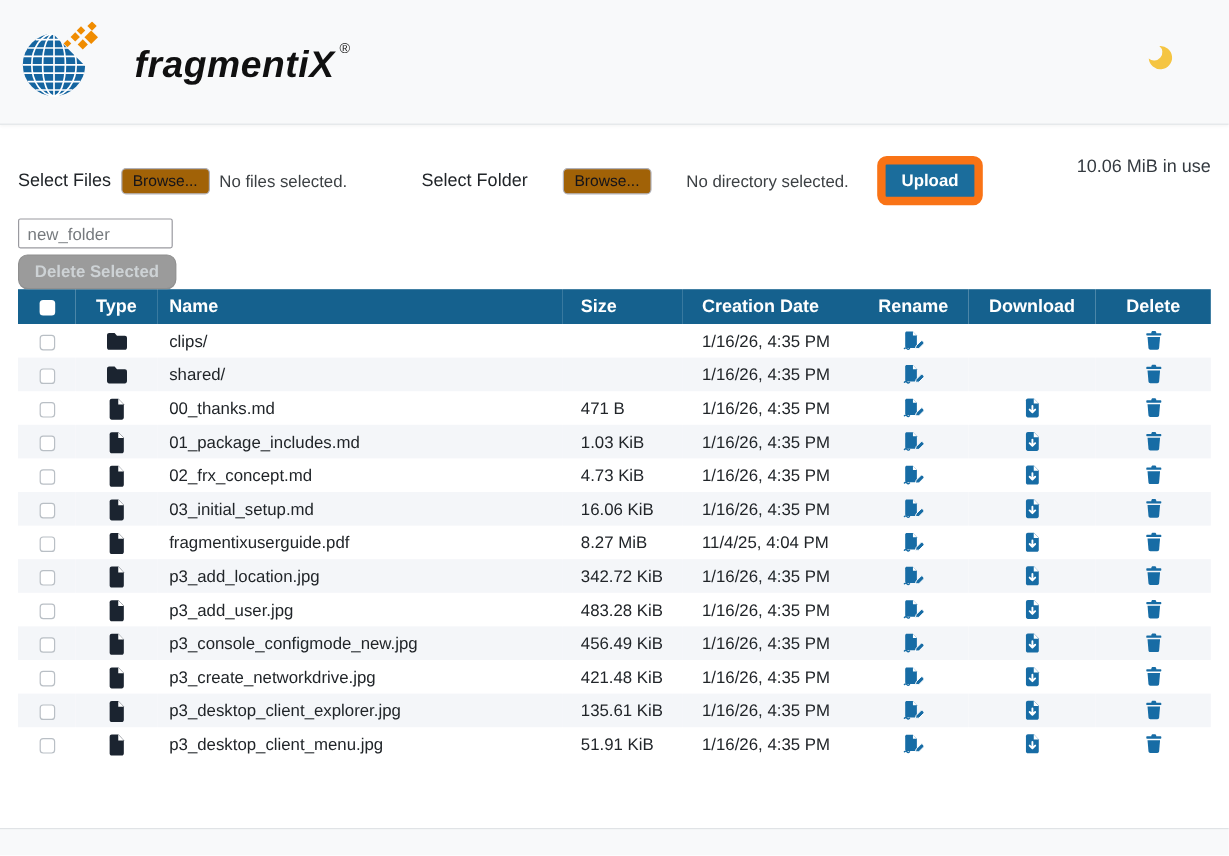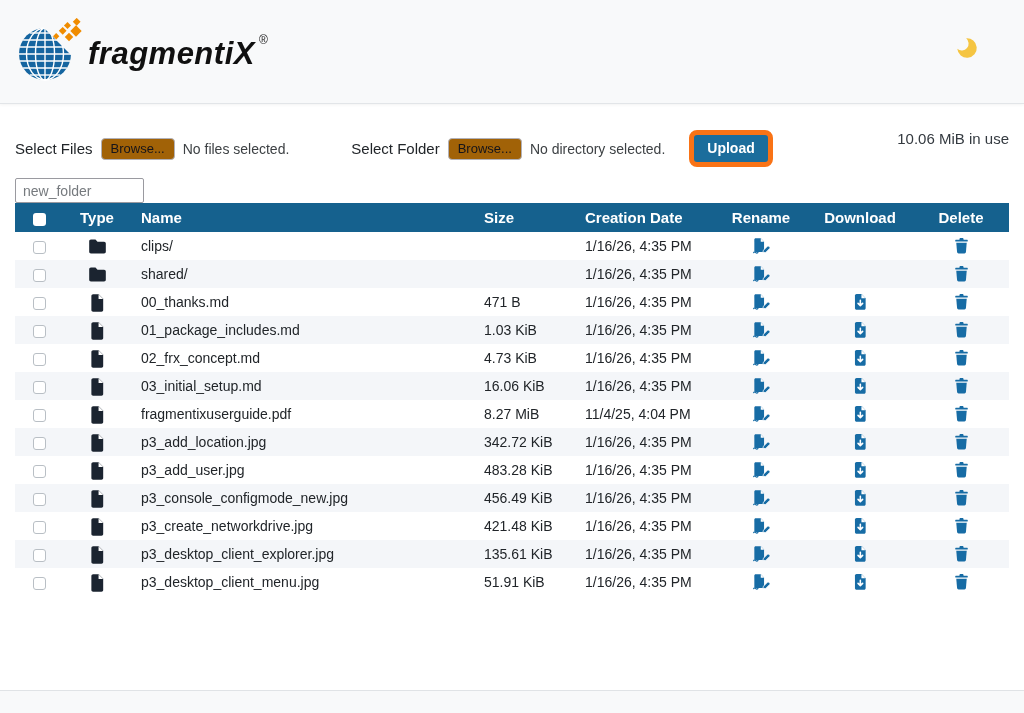--- a/index.html
+++ b/index.html
@@ -12,21 +12,21 @@
 
   
   .site-header {
     height:104px; background:#f8f9fa;
     border-bottom:1px solid #e2e5e8;
     box-shadow:0 1px 3px rgba(0,0,0,.05);
     display:flex; align-items:center; justify-content:space-between;
     padding:0 40px 0 14px;
   }
   .logo { display:flex; flex-direction:column; }
-  .logo-row { display:flex; align-items:center; }
+  .logo-row { display:flex; align-items:center;gap:24px; }
   .logo-globe { width:72px; height:68px; flex:0 0 auto; }
   .logo-name {
     font-size:31px; font-weight:800; font-style:italic; color:#101010;
     letter-spacing:.5px; margin-left:2px; line-height:1;
   }
   .logo-reg { font-size:12px; font-weight:400; font-style:normal; color:#222; vertical-align:20px; margin-left:4px; }
   .logo-tagline {
     margin-top:2px; font-size:12.5px; letter-spacing:3.4px;
     color:#2b7ca9; font-weight:500;
   }
@@ -40,23 +40,23 @@
     margin-top:26px; display:flex; font-size:15px;
   }
   .file-group { display:flex; align-items:center; }
   .ctl-label { color:#212529; }
   .browse-btn {
     margin-left:8px; background:#a16207; border:1px solid #b1b1b9;
     border-radius:4px; padding:2px 9px 3px; font-size:13px; color:#15141a;
     font-family:"Liberation Sans", sans-serif; cursor:pointer;
   }
   .file-hint { margin-left:8px; font-size:14px; color:#3d4144; }
-  .group-folder { margin-left:62px; }
+  .group-folder { margin-left:62px;gap:21px; }
   .btn-primary {
-    background:#1b6d9c; border:5px solid #f97316; color:#fff;
+    background:#1b6d9c; border:7px solid #f97316; color:#fff;
     font-weight:700; font-size:14px; padding:5px 13px 6px; border-radius:8px;
     font-family:"Liberation Sans", sans-serif; cursor:pointer;
   }
   .upload-btn { margin-left:24px; }
   .storage-usage { margin-left:auto; font-size:15px; color:#343a40; }
 
   .newfolder-row { margin-top:11px; display:flex; align-items:center; }
   .newfolder-input {
     width:129px; height:25px; border:1px solid #9a9aa0; border-radius:2px;
     padding:2px 7px; font-size:14px; color:#212529;
@@ -162,20 +162,23 @@
       <span class="file-hint">No directory selected.</span>
     </div>
     <button class="btn-primary upload-btn">Upload</button>
     <span class="storage-usage">10.06 MiB in use</span>
   </div>
 
   <div class="newfolder-row">
     <input class="newfolder-input" type="text" placeholder="new_folder" style="">
   </div>
 
+  <div class="delete-row">
+    <button class="btn-disabled" disabled="">Delete Selected</button>
+  </div>
 
 
   <table class="file-table">
     <colgroup>
       <col style="width:48px">
         <col style="width:68px">
         <col style="width:338px">
         <col style="width:100px">
       <col style="width:146px">
         <col style="width:92px">

